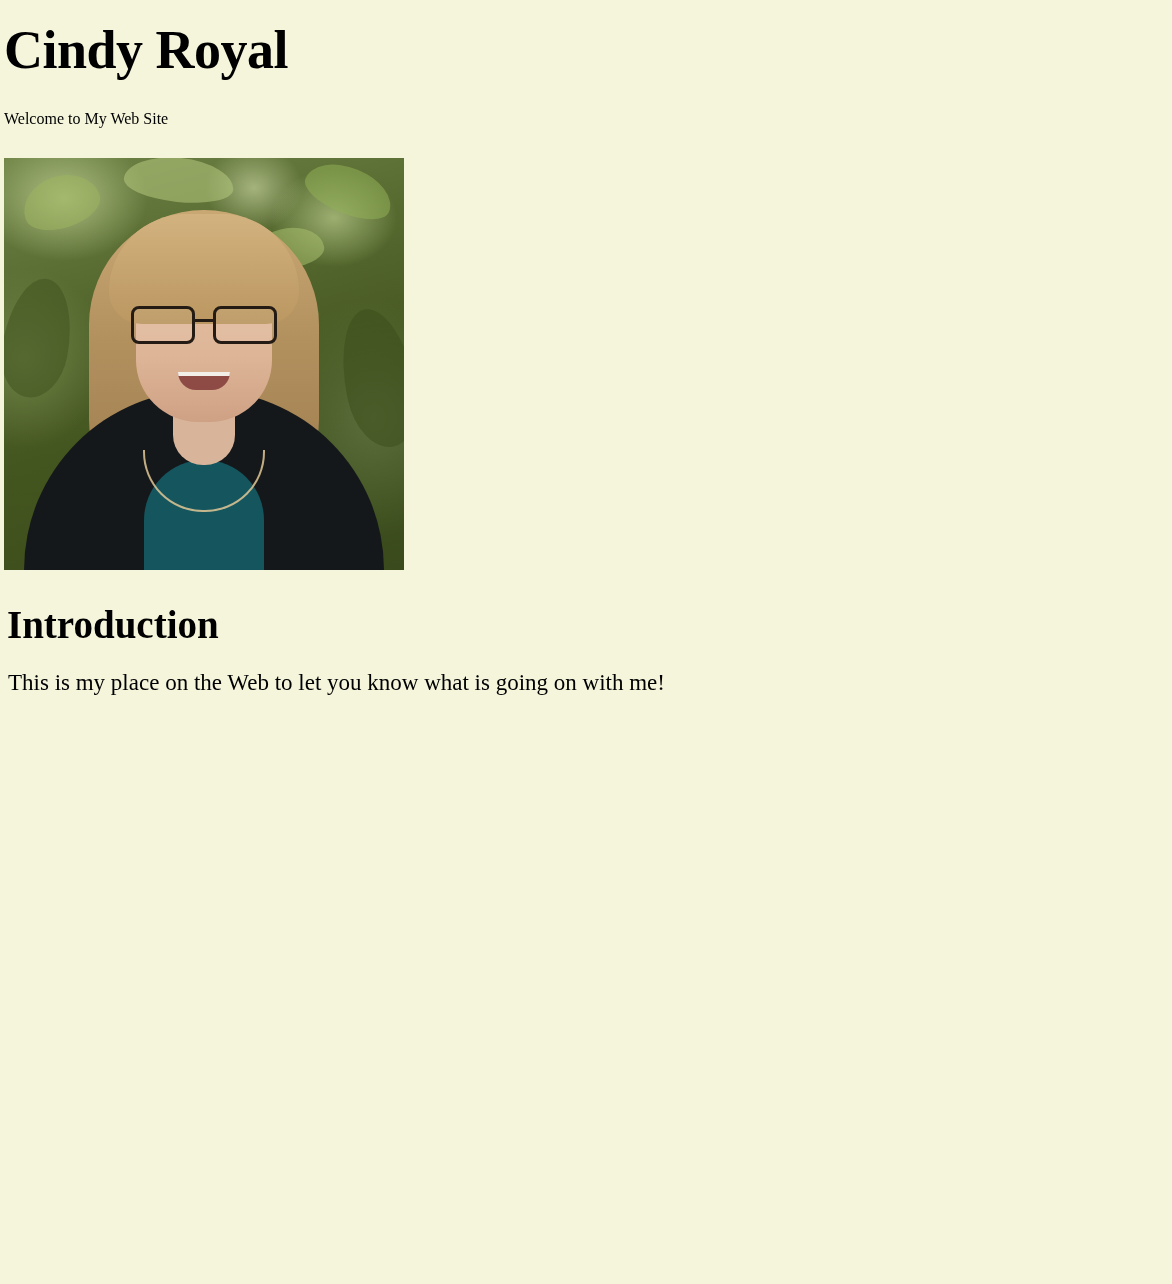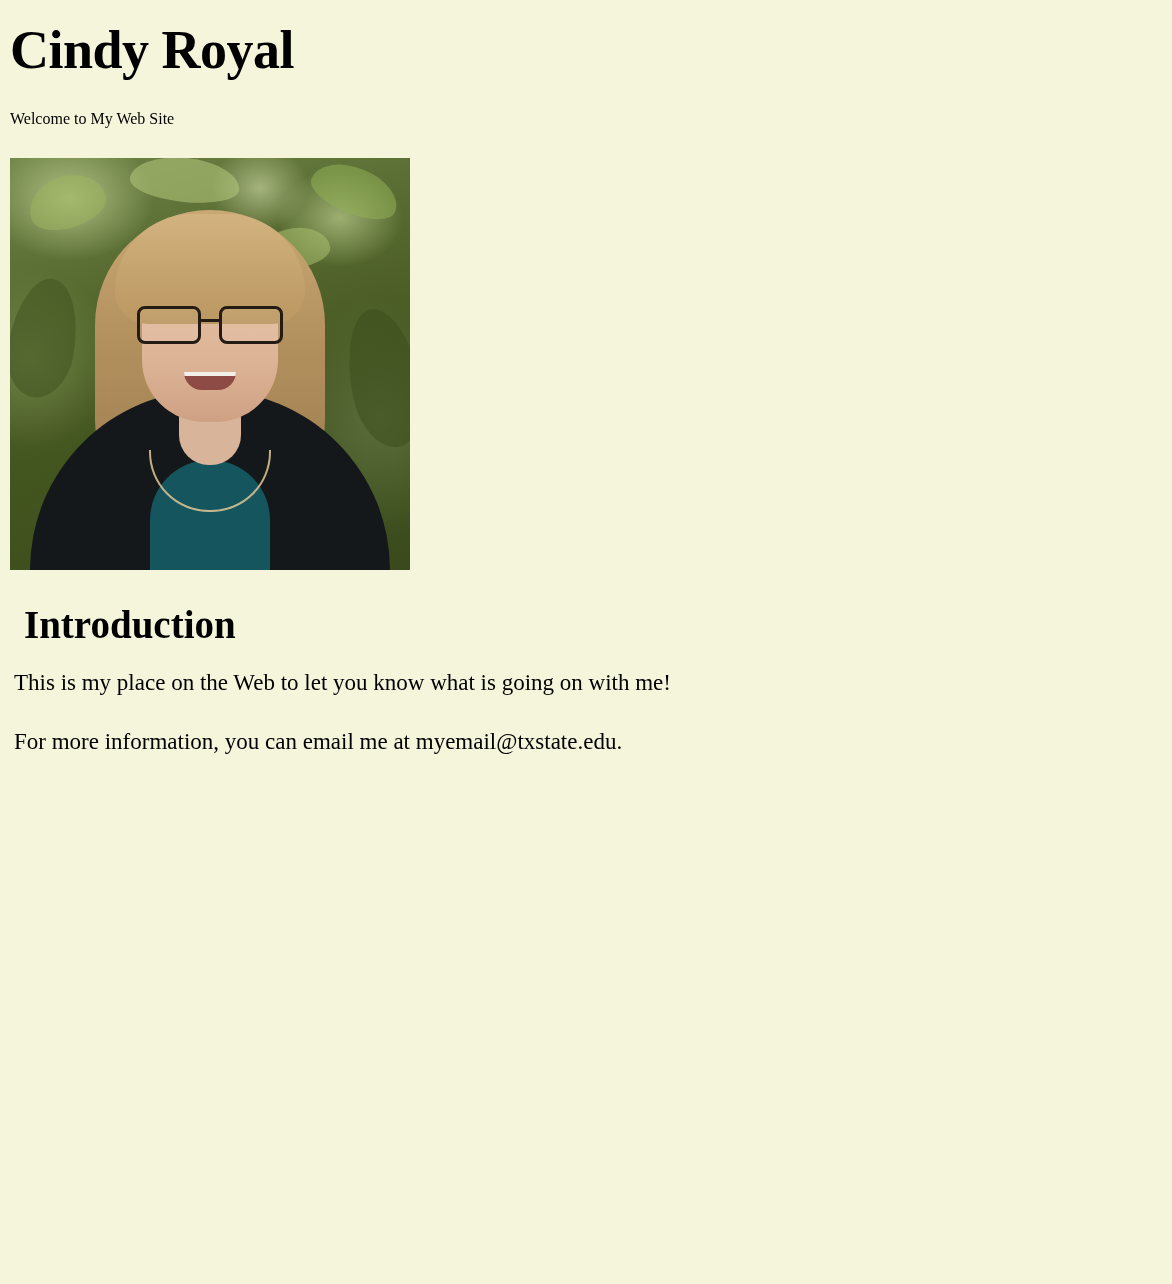--- a/index.html
+++ b/index.html
@@ -8,21 +8,21 @@
   }
   body {
     width: 1172px;
     min-height: 1284px;
     background: #f5f5dc;
     font-family: "Liberation Serif", "DejaVu Serif", serif;
     color: #000000;
     -webkit-font-smoothing: antialiased;
   }
   .page {
-    padding: 8px 10px 20px 10px;
+    padding: 8px 10px 20px 4px;
     box-sizing: border-box;
   }
   h1.site-title {
     font-size: 54px;
     font-weight: bold;
     line-height: 1.05;
     margin: 14px 0 30px 0;
     letter-spacing: -0.5px;
   }
   p.tagline {
@@ -162,21 +162,21 @@
     width: 118px;
     height: 60px;
     border: 2px solid rgba(226,200,150,0.85);
     border-top: none;
     border-radius: 0 0 60px 60px;
   }
   h2.section-heading {
     font-size: 39px;
     font-weight: bold;
     line-height: 1.1;
-    margin: 30px 0 22px 14px;
+    margin: 30px 0 22px 3px;
     font-family: Liberation Serif, serif;
   }
   p.body-text {
     font-size: 23px;
     line-height: 1.25;
     margin: 0 0 30px 4px;
   }
   p.body-text.tight {
     margin-bottom: 22px;
   }
@@ -211,15 +211,14 @@
       </div>
       <div class="mouth"></div>
       <div class="necklace"></div>
     </div>
   </div>
 
   <h2 class="section-heading">Introduction</h2>
   <p class="body-text">This is my place on the Web to let you know what is going on with me!</p>
 
 
-  <p class="body-text">For more information, you can email me at myemail@txstate.edu.</p>
 
 </div>
 
 </body></html>

